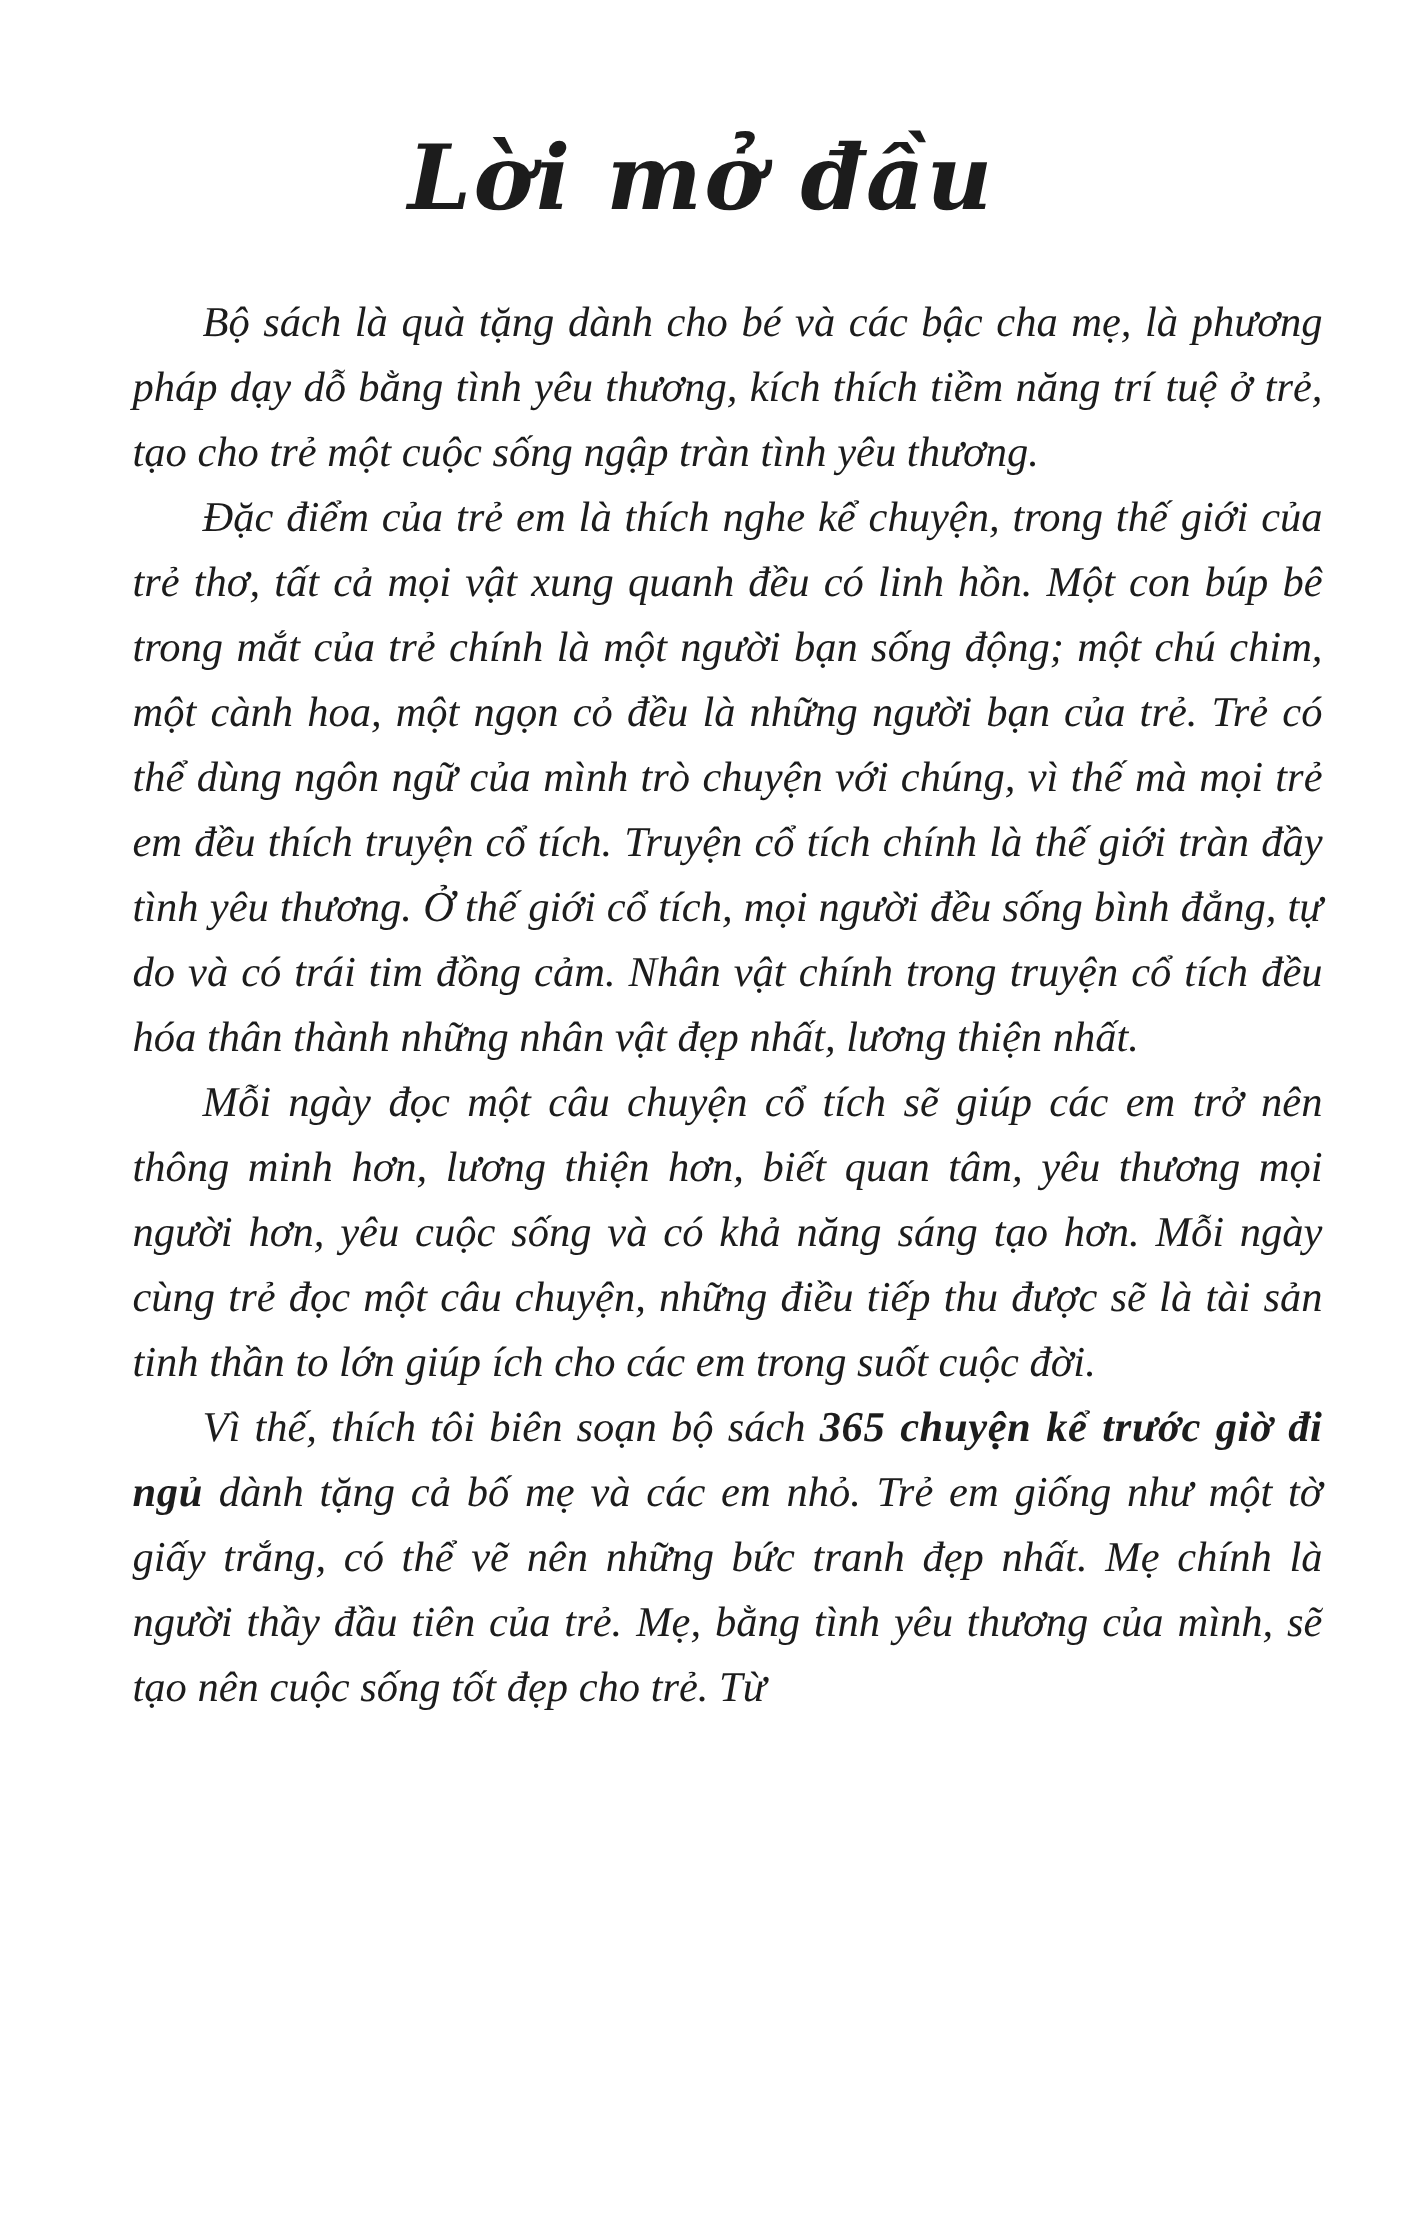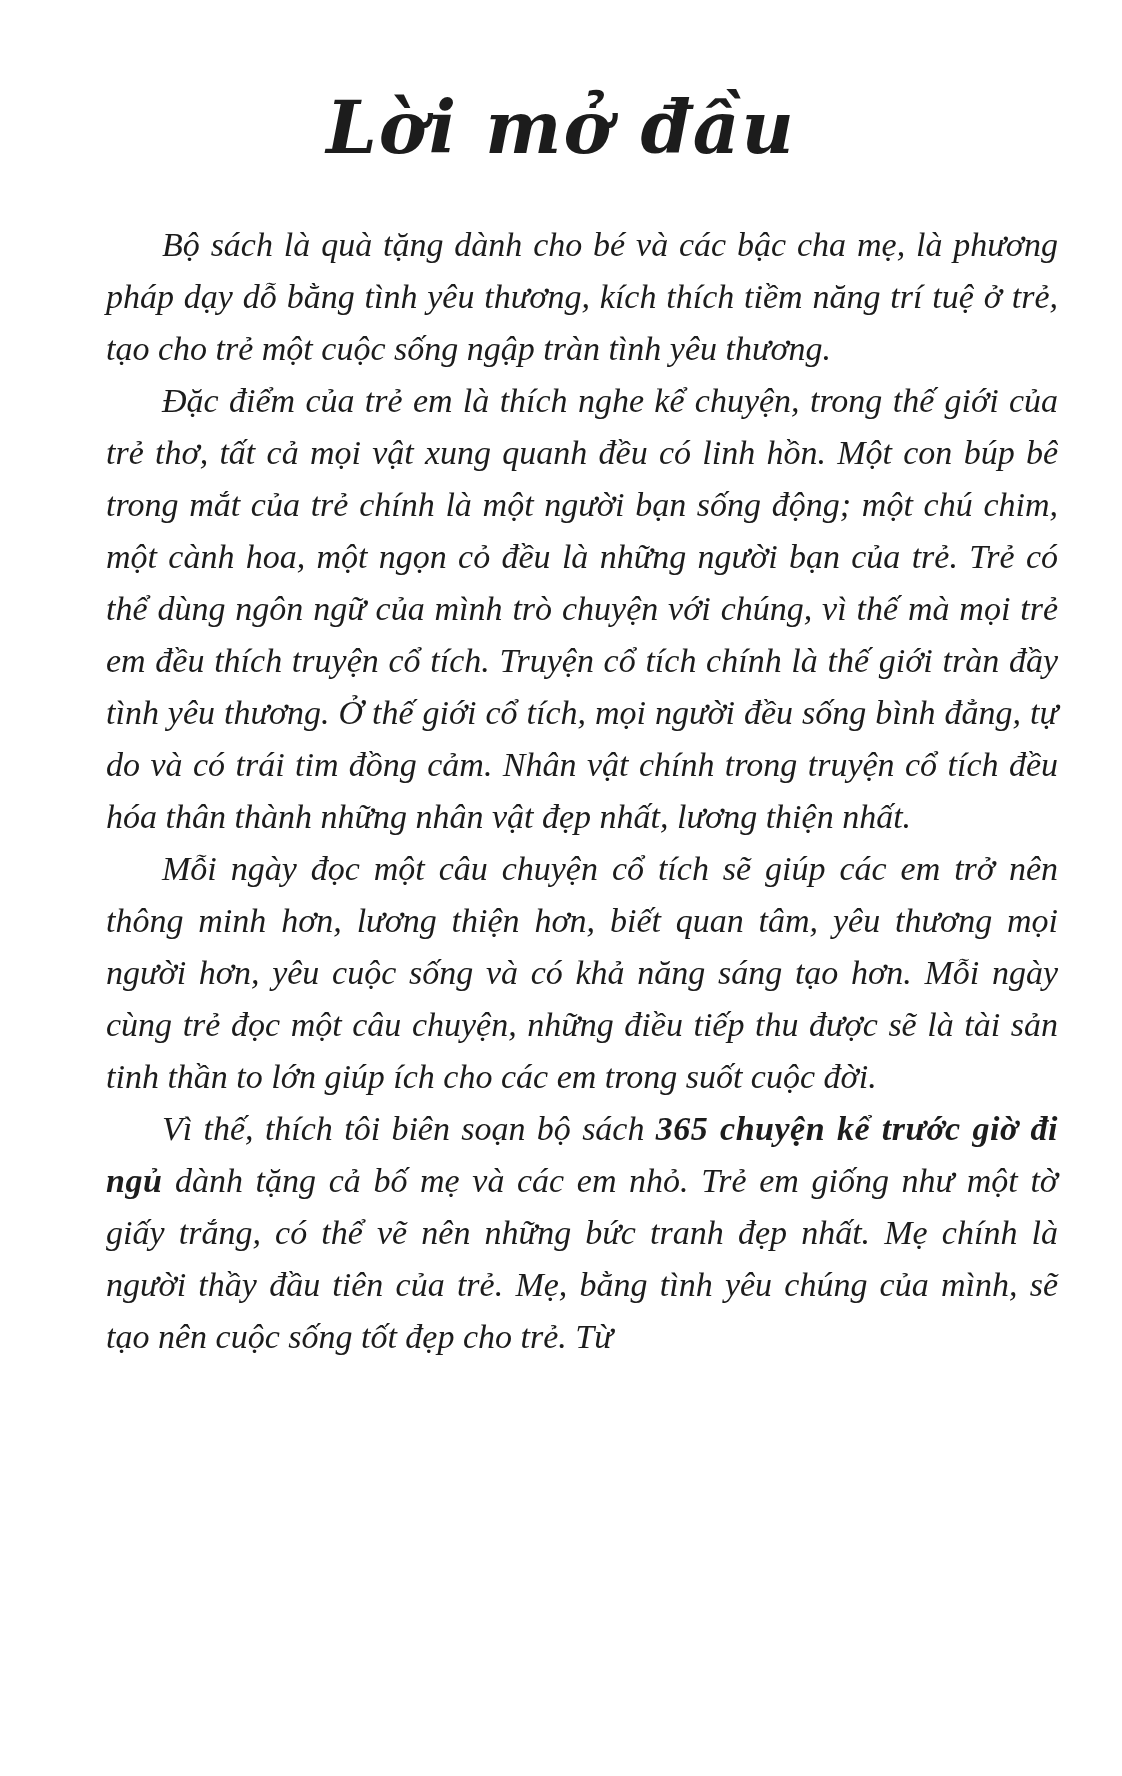--- a/index.html
+++ b/index.html
@@ -9,21 +9,21 @@
   }
   .page {
     position: relative;
     width: 1122px;
     height: 1776px;
     background: #ffffff;
     overflow: hidden;
     color: #1c1c1c;
   }
   .title {
-    margin: 0;
+    margin: 14px;
     padding-top: 88px;
     text-align: center;
     font-family: "DejaVu Serif", serif;
     font-style: italic;
     font-weight: 700;
     font-size: 72px;
     line-height: 1.1;
     letter-spacing: 2px;
     color: #1c1c1c;
   }
@@ -48,15 +48,15 @@
 </head>
 <body>
 
 <div class="page">
   <h1 class="title">Lời mở đầu</h1>
 
   <div class="body-text">
     <p>Bộ sách là quà tặng dành cho bé và các bậc cha mẹ, là phương pháp dạy dỗ bằng tình yêu thương, kích thích tiềm năng trí tuệ ở trẻ, tạo cho trẻ một cuộc sống ngập tràn tình yêu thương.</p>
     <p>Đặc điểm của trẻ em là thích nghe kể chuyện, trong thế giới của trẻ thơ, tất cả mọi vật xung quanh đều có linh hồn. Một con búp bê trong mắt của trẻ chính là một người bạn sống động; một chú chim, một cành hoa, một ngọn cỏ đều là những người bạn của trẻ. Trẻ có thể dùng ngôn ngữ của mình trò chuyện với chúng, vì thế mà mọi trẻ em đều thích truyện cổ tích. Truyện cổ tích chính là thế giới tràn đầy tình yêu thương. Ở thế giới cổ tích, mọi người đều sống bình đẳng, tự do và có trái tim đồng cảm. Nhân vật chính trong truyện cổ tích đều hóa thân thành những nhân vật đẹp nhất, lương thiện nhất.</p>
     <p>Mỗi ngày đọc một câu chuyện cổ tích sẽ giúp các em trở nên thông minh hơn, lương thiện hơn, biết quan tâm, yêu thương mọi người hơn, yêu cuộc sống và có khả năng sáng tạo hơn. Mỗi ngày cùng trẻ đọc một câu chuyện, những điều tiếp thu được sẽ là tài sản tinh thần to lớn giúp ích cho các em trong suốt cuộc đời.</p>
-    <p><span>Vì thế, thích tôi biên soạn bộ sách </span><span class="bold-title">365 chuyện kể trước giờ đi ngủ</span><span> dành tặng cả bố mẹ và các em nhỏ. Trẻ em giống như một tờ giấy trắng, có thể vẽ nên những bức tranh đẹp nhất. Mẹ chính là người thầy đầu tiên của trẻ. Mẹ, bằng tình yêu chúng của mình, sẽ tạo nên cuộc sống tốt đẹp cho trẻ. Từ</span></p>
+    <p><span>Vì thế, thích tôi biên soạn bộ sách </span><span class="bold-title">365 chuyện kể trước giờ đi ngủ</span><span> dành tặng cả bố mẹ và các em nhỏ. Trẻ em giống như một tờ giấy trắng, có thể vẽ nên những bức tranh đẹp nhất. Mẹ chính là người thầy đầu tiên của trẻ. Mẹ, bằng tình yêu thương của mình, sẽ tạo nên cuộc sống tốt đẹp cho trẻ. Từ</span></p>
   </div>
 </div>
 
 </body></html>

